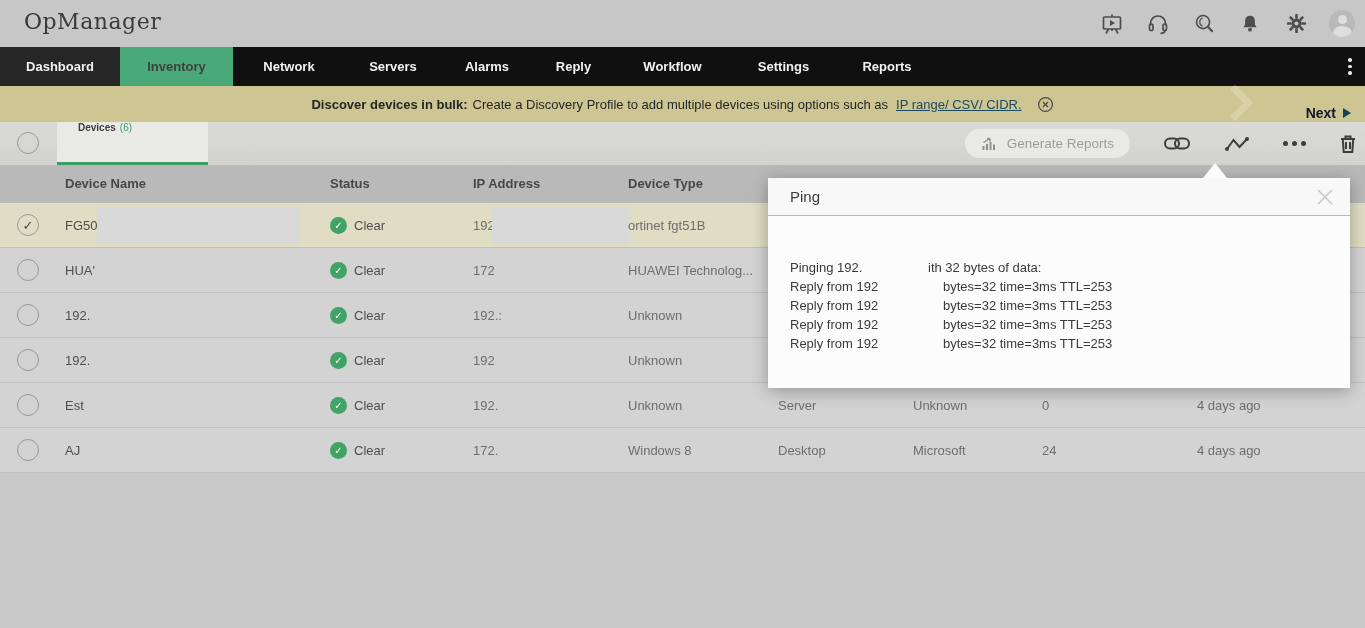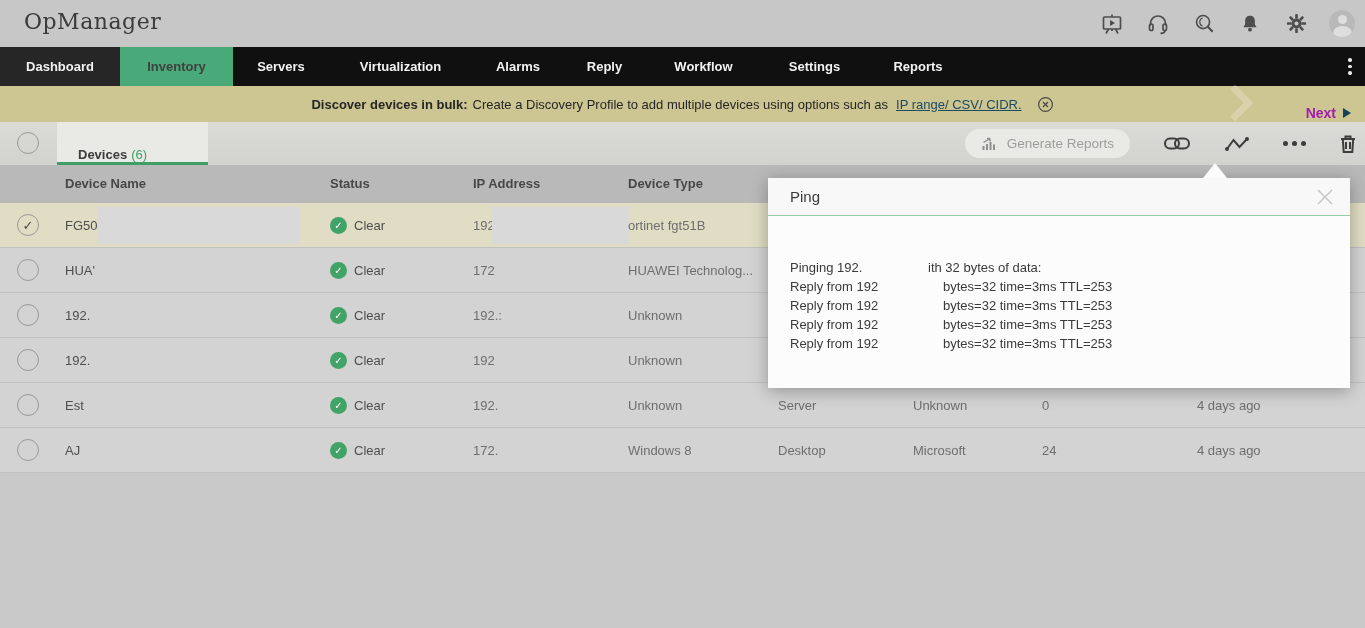--- a/index.html
+++ b/index.html
@@ -35,32 +35,32 @@
   .banner-center { position:absolute; left:0; top:0; width:100%; height:36px; display:flex;
                    align-items:center; justify-content:center; gap:5px; font-size:13px; color:#262626; }
   .b-bold { font-weight:700; }
   .b-link { color:#1c4a60; text-decoration:underline; cursor:pointer; margin-left:3px; }
   .b-close { margin-left:10px; display:inline-flex; cursor:pointer; }
   .b-close svg { stroke:#4a4a44; fill:none; stroke-width:1.3; }
   .chev { position:absolute; left:1222px; top:4px; width:26px; height:26px;
           border-top:7px solid rgba(255,255,255,.22); border-right:7px solid rgba(255,255,255,.22);
           transform:rotate(45deg); }
   .banner-next { position:absolute; right:14px; top:0; height:53px; display:flex; align-items:center; gap:7px;
-                 font-size:14px; font-weight:600; color:#a21caf; cursor:pointer;text-align:right; }
+                 font-size:14px; font-weight:600; color:#0f172a; cursor:pointer;text-align:right; }
   .next-arrow { width:0; height:0; border-left:8px solid #17435a; border-top:5px solid transparent; border-bottom:5px solid transparent; }
 
   
   .toolbar { position:absolute; left:0; top:122px; width:100%; height:43px;
              background:linear-gradient(#dadad6,#d2d2ce); }
   .circle { width:22px; height:22px; border-radius:50%; border:1.5px solid #999; display:inline-flex;
             align-items:center; justify-content:center; cursor:pointer; background:transparent; }
   .select-all { position:absolute; left:17px; top:10px; }
   .devices-tab { position:absolute; left:57px; top:0; width:151px; height:43px; background:#e9e9e6;
-                 border-bottom:3px solid #3f9e63; display:flex; align-items:flex-end; padding-left:21px;
-                 gap:4px; font-size:13px; cursor:pointer; }
+                 border-bottom:3px solid #3f9e63; display:flex; align-items:flex-start; padding-left:21px;
+                 gap:4px; font-size:10px; cursor:pointer; }
   .tab-label { color:#3c3c3c; font-weight:700; }
   .tab-count { color:#3f9e63; }
   .toolbar-right { position:absolute; right:8px; top:0; height:43px; display:flex; align-items:center; gap:33px; }
   .gen-reports { display:flex; align-items:center; gap:8px; height:29px; padding:0 16px; border:none;
                  border-radius:15px; background:#e9e9e6; color:#9d9d9b; font-size:13.5px;
                  font-family:inherit; cursor:pointer; }
   .gen-reports svg { stroke:#8f8f8d; fill:none; stroke-width:1.6; }
   .tb-icon { display:inline-flex; align-items:center; cursor:pointer; }
   .tb-icon svg { stroke:#3d3d3d; fill:none; stroke-width:2; }
   .dots { display:inline-flex; gap:4px; }
@@ -157,22 +157,22 @@
       </span>
       <span class="ticon">
           <span class="avatar"></span>
         </span>
     </div>
   </div>
 
   <nav class="navbar">
     <div class="nav-item first w0">Dashboard</div>
     <div class="nav-item active w1">Inventory</div>
+    <div class="nav-item w2">Network</div>
     <div class="nav-item w3">Servers</div>
-    <div class="nav-item w4">Virtualization</div>
     <div class="nav-item w5">Alarms</div>
     <div class="nav-item w7">Reply</div>
     <div class="nav-item w8">Workflow</div>
     <div class="nav-item w9">Settings</div>
     <div class="nav-item w10">Reports</div>
     <div class="nav-overflow">
         <i></i>
         <i></i>
         <i></i>
       </div>

